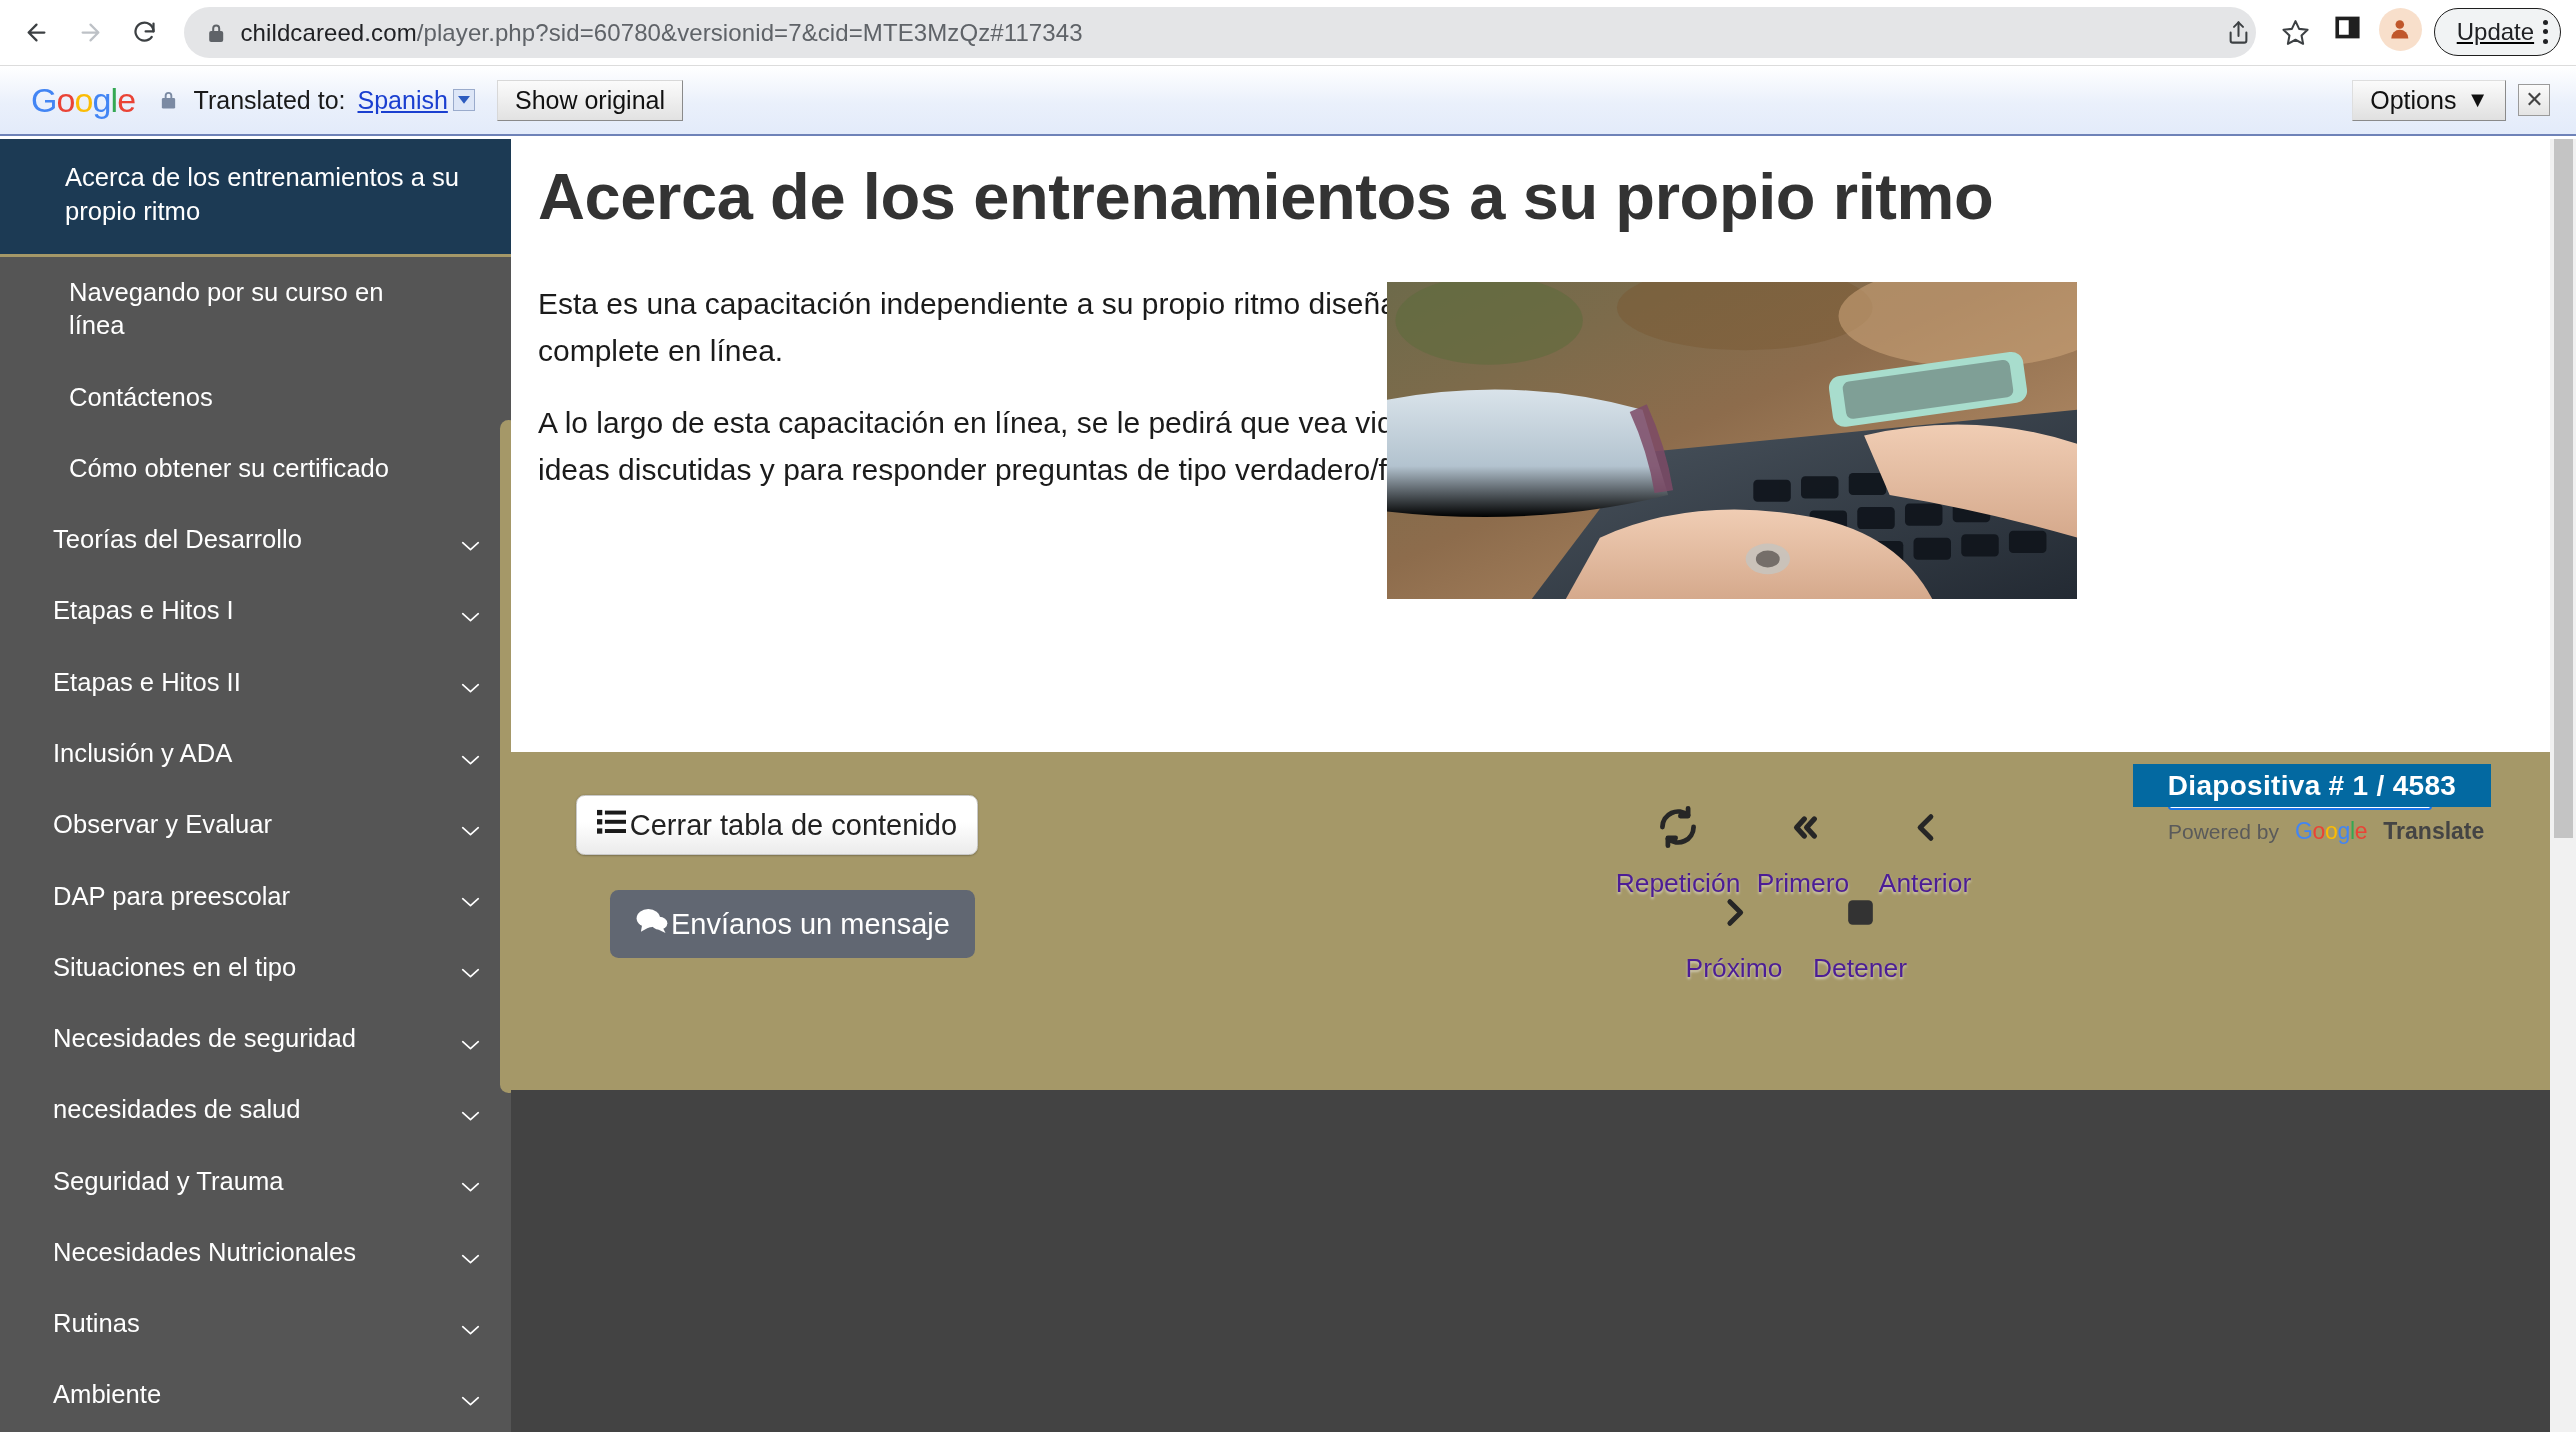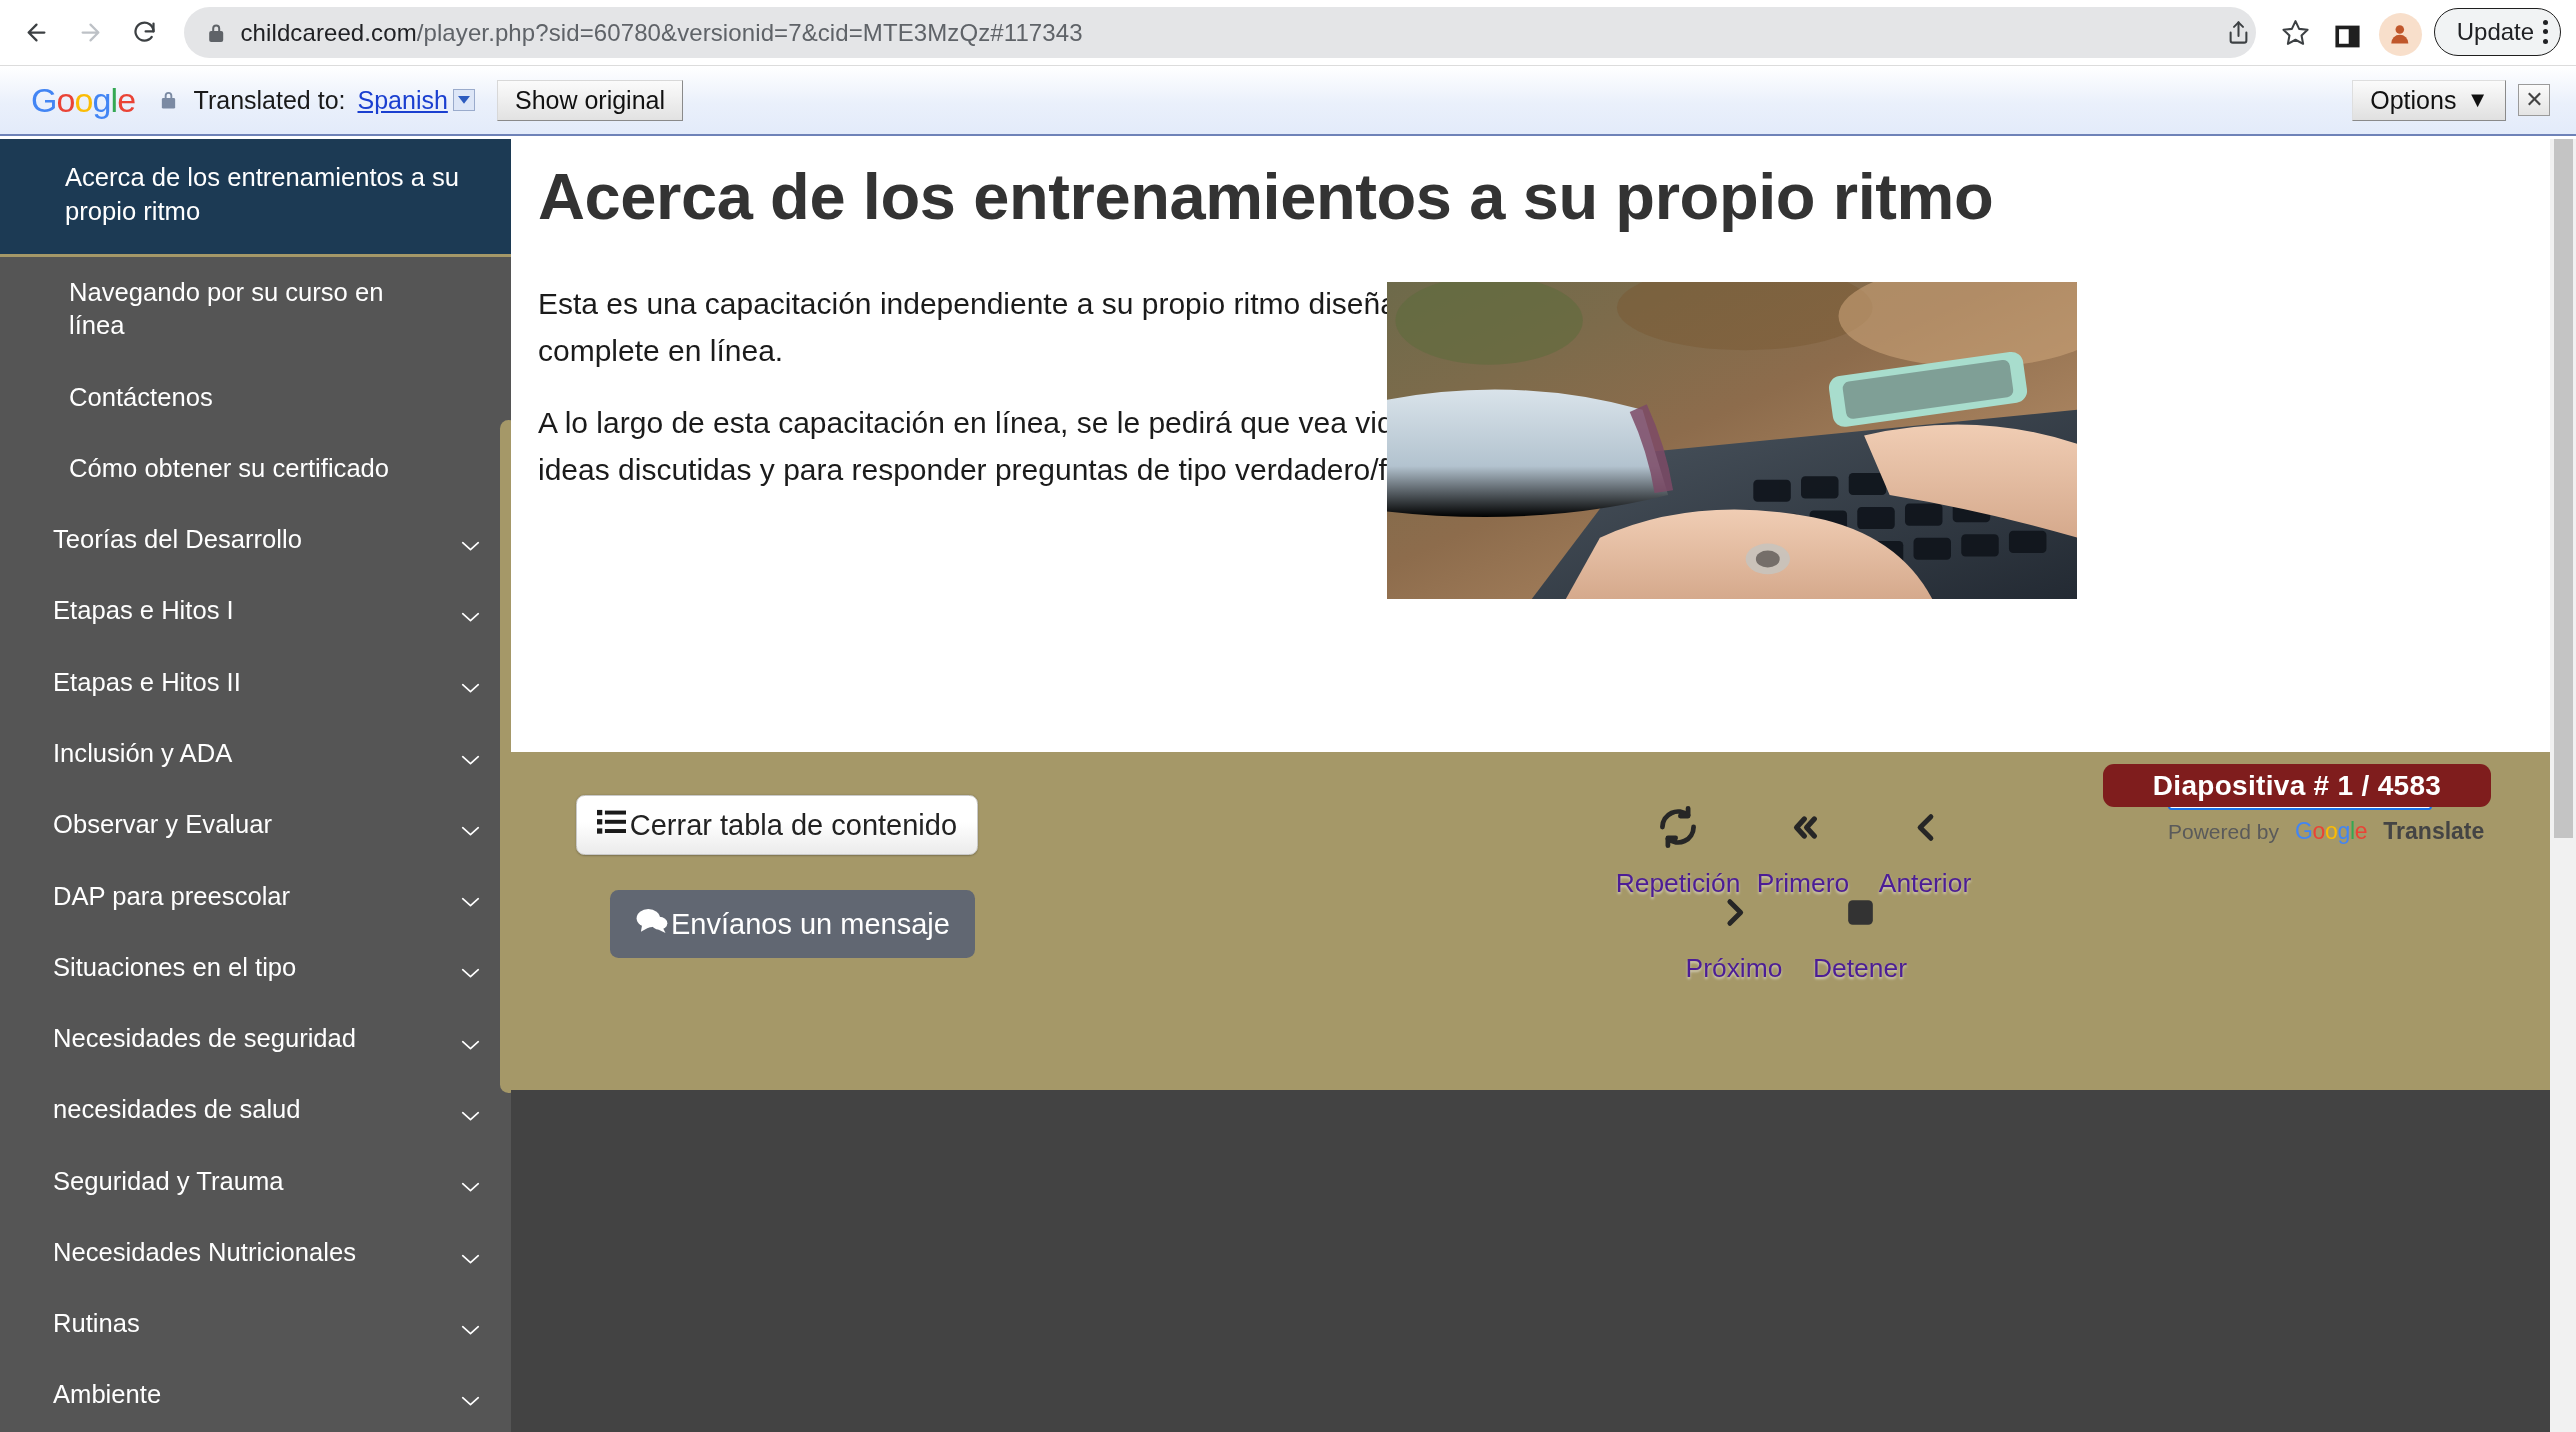--- a/index.html
+++ b/index.html
@@ -48,21 +48,21 @@
   #omni-actions {
     display: flex; align-items: center; gap: 8.5px;
     position: absolute; right: 256px; top: 7.7px;
   }
   .omni-btn {
     width: 49px; height: 49px; border-radius: 50%;
     display: flex; align-items: center; justify-content: center;
   }
   #chrome-right {
     position: absolute; right: 15.3px; top: 7.7px;
-    display: flex; align-items: flex-end; gap: 12px;
+    display: flex; align-items: flex-start; gap: 12px; text-decoration: underline;
   }
   #sidepanel-icon { width: 39px; height: 39px; display:flex; align-items:center; justify-content:center; }
   #avatar {
     width: 43px; height: 43px; border-radius: 50%;
     background: #f8dfcb; display:flex; align-items:center; justify-content:center;
   }
   #update-pill {
     display: flex; align-items: center; gap: 8.5px;
     height: 48px; padding: 0 12px 0 22px;
     border: 1.7px solid #1f1f1f; border-radius: 24px;
@@ -204,22 +204,22 @@
   #powered {
     margin-top: 8.5px; font-size: 21px; color: #5a5a5a;
     display: flex; align-items: center; gap: 16px; white-space: nowrap;
   }
   #powered .gword { font-size: 23px; letter-spacing: -0.3px; }
   #powered .gword .b{color:#4285F4}.r{color:#EA4335}.y{color:#FBBC05}.g{color:#34A853}
   #powered .tword { font-weight: 700; color: #444; font-size: 23px; }
 
   #slide-counter {
     position: absolute; right: 85px; top: 12px;
-    width: 388px; height: 43px; border-radius: 11px;
-    background: #7f1d1d; color: #ffffff;
+    width: 358px; height: 43px; border-radius: 0;
+    background: #0369a1; color: #ffffff;
     display: flex; align-items: center; justify-content: center;
     font-size: 28px; font-weight: 700; letter-spacing: 0.3px;
   }
 
   
   #page-scrollbar {
     position: absolute; right: 0; top: 0; width: 25.6px; height: 1294px;
     background: #f1f1f1;
   }
   #page-scrollbar-thumb {

